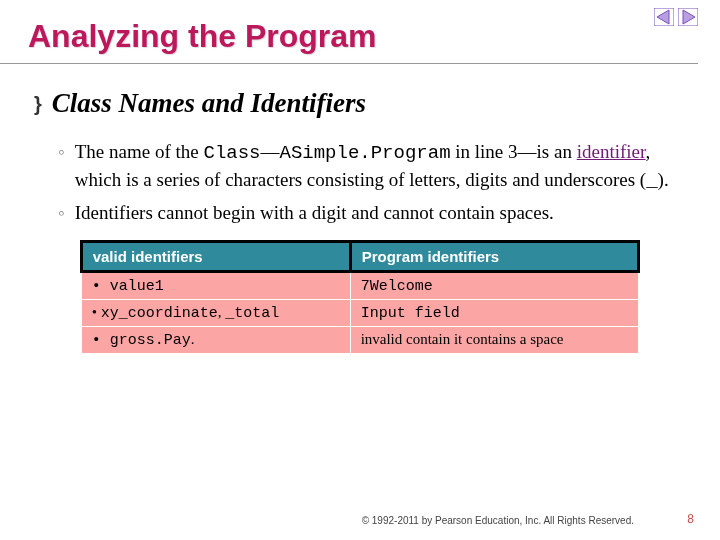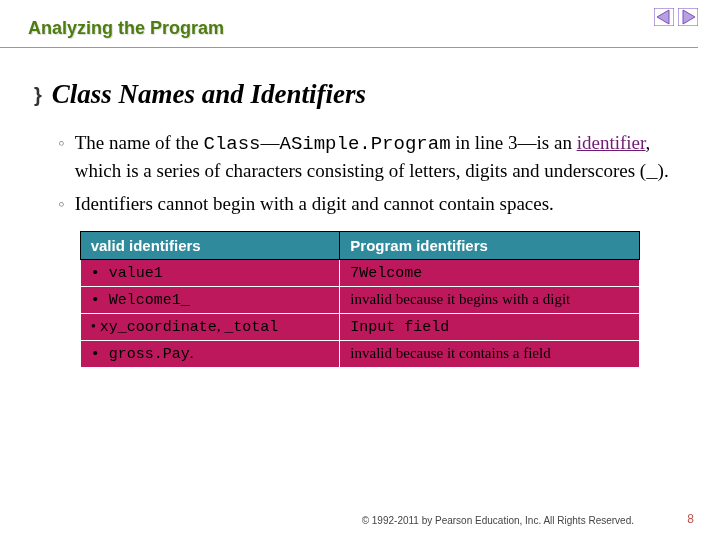--- a/index.html
+++ b/index.html
@@ -4,42 +4,42 @@
 <style>
   * { box-sizing: border-box; margin: 0; padding: 0; }
   body {
     width: 720px; height: 540px;
     font-family: Georgia, 'Times New Roman', serif;
     background: #fff; position: relative;
     color: #000;
   }
   .title {
     font-family: Verdana, Arial, sans-serif;
-    font-size: 18px; font-weight: bold;
-    color: #4d7c0f;
+    font-size: 32px; font-weight: bold;
+    color: #be185d;
     padding: 18px 0 8px 28px;
     border-bottom: 1px solid #999;
-    margin: 0 22px 7px 0;
+    margin: 0 22px 0 0;
     text-shadow: 1px 1px 1px rgba(0,0,0,0.15);
   }
   .nav { position: absolute; top: 8px; right: 22px; display: flex; gap: 4px; }
   .nav svg { display: block; }
   .content { padding: 24px 34px 0 34px; }
   .h2line { display: flex; align-items: center; gap: 10px; margin-bottom: 20px; }
   .spur { font-family: Arial, sans-serif; font-size: 20px; font-weight: bold; color: #333; line-height: 1; }
   .h2 { font-family: Georgia, serif; font-style: italic; font-weight: bold; font-size: 27px; color: #000; }
   .bullets { padding-left: 24px; }
   .bline { display: flex; gap: 10px; margin-bottom: 6px; font-size: 19px; line-height: 1.35; }
   .bmark { color: #888; font-family: Arial, sans-serif; }
   .btext { flex: 1; }
   .mono { font-family: 'Courier New', monospace; }
   .idlink { color: #701a75; text-decoration: underline; }
   table { border-collapse: collapse; margin: 14px auto 0 auto; width: 86%; }
-  th { background: #2f8a9b; color: #fff; font-family: Verdana, Arial, sans-serif; font-size: 15px; text-align: left; padding: 5px 10px; font-weight: bold; border: 1px solid #000000; }
-  td { background: #be185d; padding: 4px 10px; font-size: 15px; border: 1px solid #fff; vertical-align: top; }
+  th { background: #2f8a9b; color: #fff; font-family: Verdana, Arial, sans-serif; font-size: 15px; text-align: left; padding: 5px 10px; font-weight: bold; border: 3px solid #000000; }
+  td { background: #fca5a5; padding: 4px 10px; font-size: 15px; border: 1px solid #fff; vertical-align: top; }
   td .cell-mono { font-family: 'Courier New', monospace; }
   td .note { font-family: Georgia, serif; font-size: 15px; }
   .bulletdot::before { content: "• "; }
   .footer { position: absolute; bottom: 14px; left: 16px; right: 0; display: flex; justify-content: flex-end; align-items: center; padding: 0 26px; font-family: Verdana, Arial, sans-serif; font-size: 10px; color: #444; }
   .pagenum { position: absolute; right: 26px; bottom: 14px; font-size: 12px; color: #c0504d; font-family: Verdana, Arial, sans-serif; }
   .copyright { margin-right: 60px; }
 </style>
 </head>
 <body>
 
@@ -79,30 +79,26 @@
     <tbody>
         <tr>
       <th>valid identifiers</th>
       <th>Program identifiers</th>
     </tr>
     <tr>
       <td><span class="bulletdot cell-mono">value1</span></td>
       <td><span class="cell-mono">7Welcome</span></td>
     </tr>
     <tr>
-      <td><span class="bulletdot cell-mono">Welcome1_</span></td>
-      <td><span class="note">invalid because it begins with a digit</span></td>
-    </tr>
-    <tr>
       <td><span class="bulletdot"></span><span class="cell-mono">xy_coordinate</span>, <span class="cell-mono">_total</span></td>
       <td><span class="cell-mono">Input field</span></td>
     </tr>
     <tr>
       <td><span class="bulletdot cell-mono">gross.Pay</span>.</td>
-      <td><span class="note">invalid because it contains a field</span></td>
+      <td><span class="note">invalid contain it contains a space</span></td>
     </tr>
   </tbody>
     </table>
 </div>
 
 <div class="footer">
   <span class="copyright">© 1992-2011 by Pearson Education, Inc. All Rights Reserved.</span>
 </div>
 <div class="pagenum">8</div>
 

